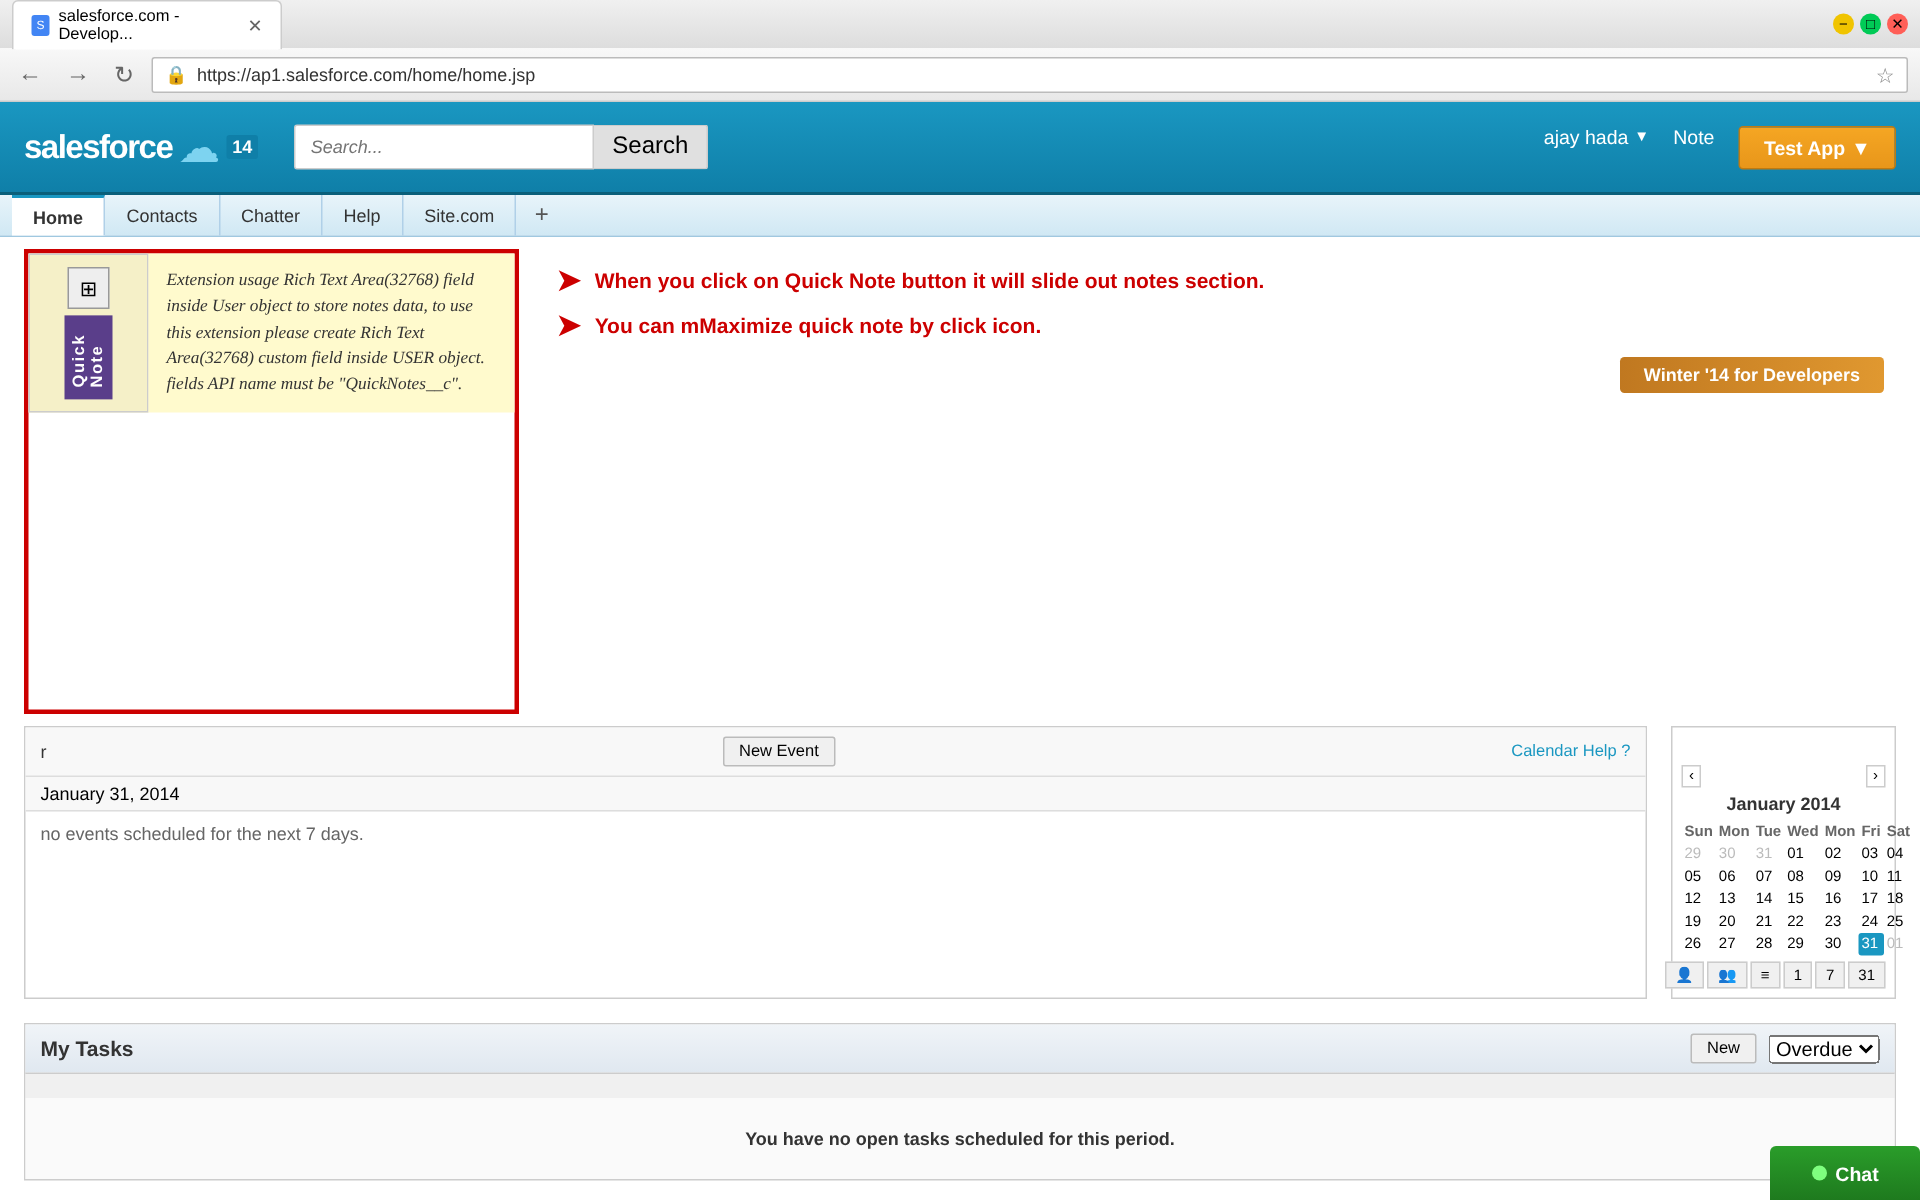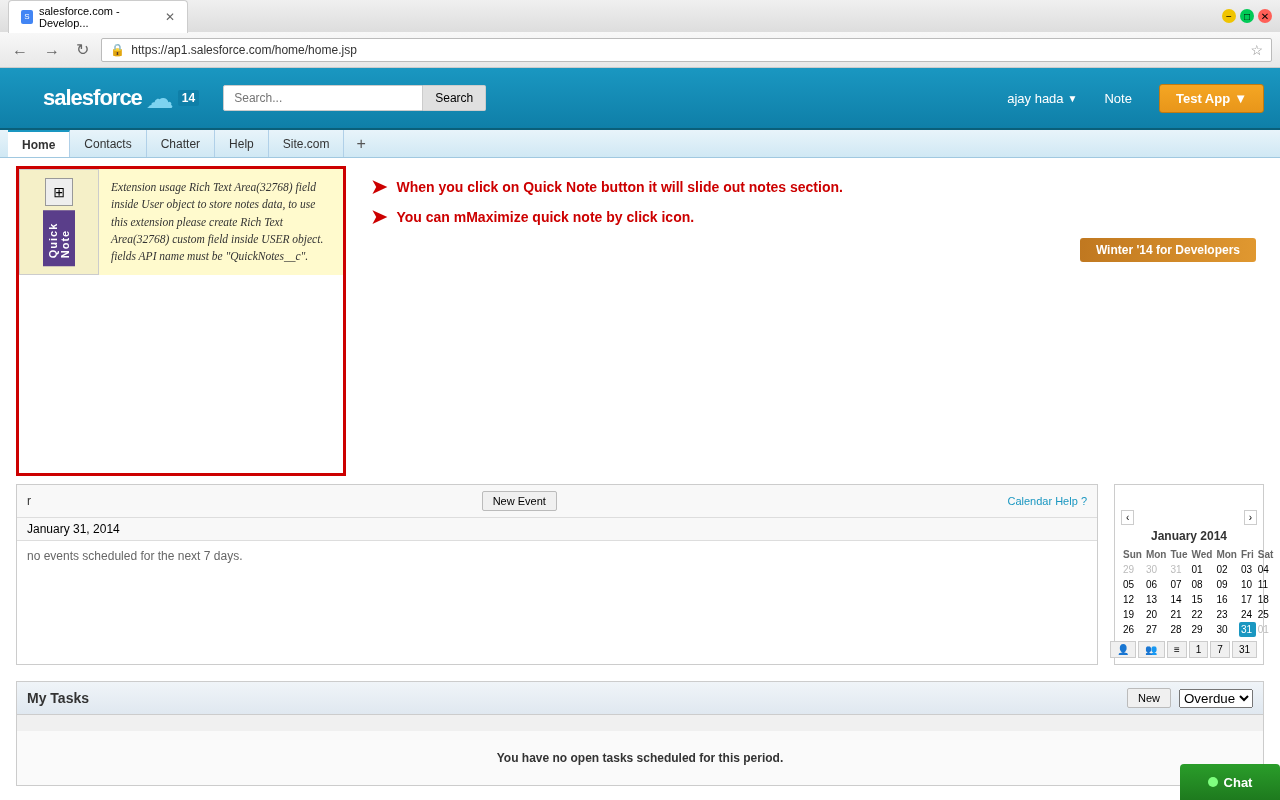--- a/index.html
+++ b/index.html
@@ -40,28 +40,28 @@
     .ssl-icon { color: #4CAF50; font-size: 12px; }
     .address-text { font-size: 12px; color: #333; flex: 1; }
     .star-btn { color: #888; font-size: 14px; }
 
     
     .sf-header {
       background: linear-gradient(to bottom, #1a97c1, #0f7fa8);
       display: flex; align-items: center; padding: 0 16px; height: 62px;
       border-bottom: 2px solid #0a5f7a;
     }
-    .sf-logo { display: flex; align-items: center; gap: 4px; margin-left: 27px; }
+    .sf-logo { display: flex; align-items: center; gap: 4px; }
     .sf-logo-text { color: #fff; font-size: 22px; font-weight: bold; letter-spacing: -1px; }
     .sf-logo-cloud { font-size: 28px; color: #7dd3f0; }
     .sf-logo-num { color: #fff; font-size: 12px; font-weight: bold; background: #0f7fa8; padding: 1px 4px; border-radius: 2px; }
     .sf-search { display: flex; margin-left: 24px; }
-    .sf-search input { width: 200px; padding: 5px 10px; border: 1px solid #ccc; border-radius: 2px 0 0 2px; font-size: 12px; outline: none; }
-    .sf-search button { background: #e0e0e0; border: 1px solid #ccc; border-left: none; padding: 5px 12px; cursor: pointer; font-size: 12px; border-radius: 0 2px 2px 0; }
-    .sf-header-right { margin-left: auto; display: flex; align-items: center; gap: 27px; }
+    .sf-search input { width: 200px; padding: 5px 10px; border: 1px solid #ccc; border-radius: 2px 0 0 2px; font-size: 12px; outline: none; font-style: italic; }
+    .sf-search button { background: #e0e0e0; border: 1px solid #ccc; border-left: none; padding: 5px 12px; cursor: pointer; font-size: 16px; border-radius: 0 2px 2px 0; }
+    .sf-header-right { margin-left: auto; display: flex; align-items: flex-start; gap: 16px; }
     .sf-user { color: #fff; font-size: 13px; display: flex; align-items: center; gap: 4px; cursor: pointer; }
     .sf-user-arrow { font-size: 10px; }
     .sf-help { color: #fff; font-size: 13px; cursor: pointer; }
     .sf-app-btn {
       background: linear-gradient(to bottom, #f5a623, #e8961a);
       color: #fff; border: 1px solid #c07a10; padding: 6px 16px;
       font-size: 13px; font-weight: bold; cursor: pointer; border-radius: 3px;
       display: flex; align-items: center; gap: 4px;
     }
 

